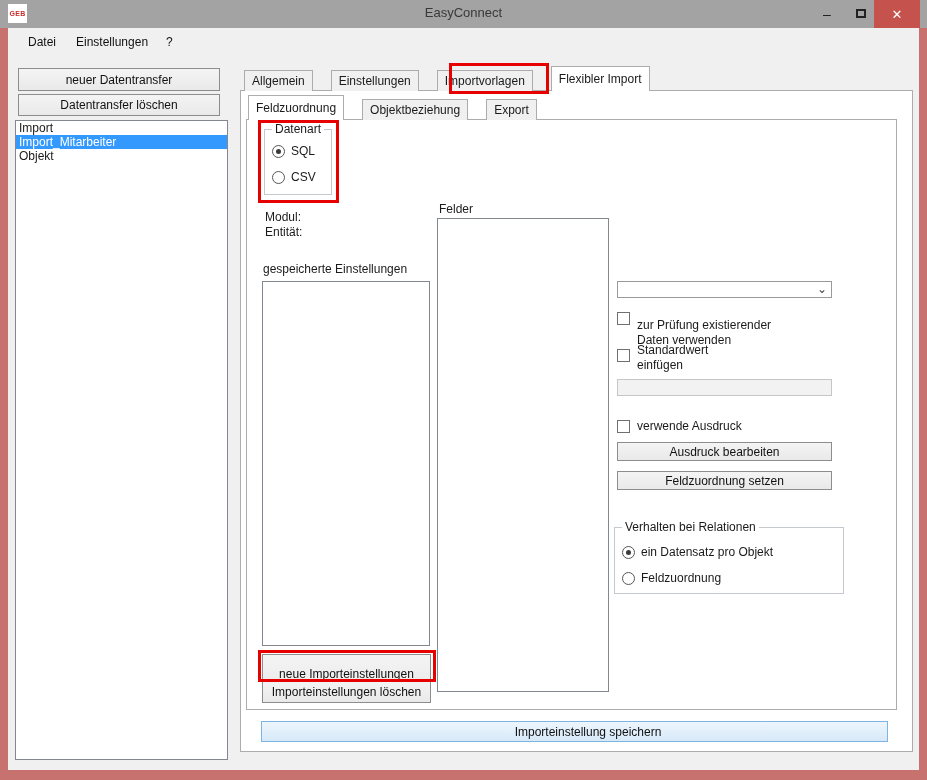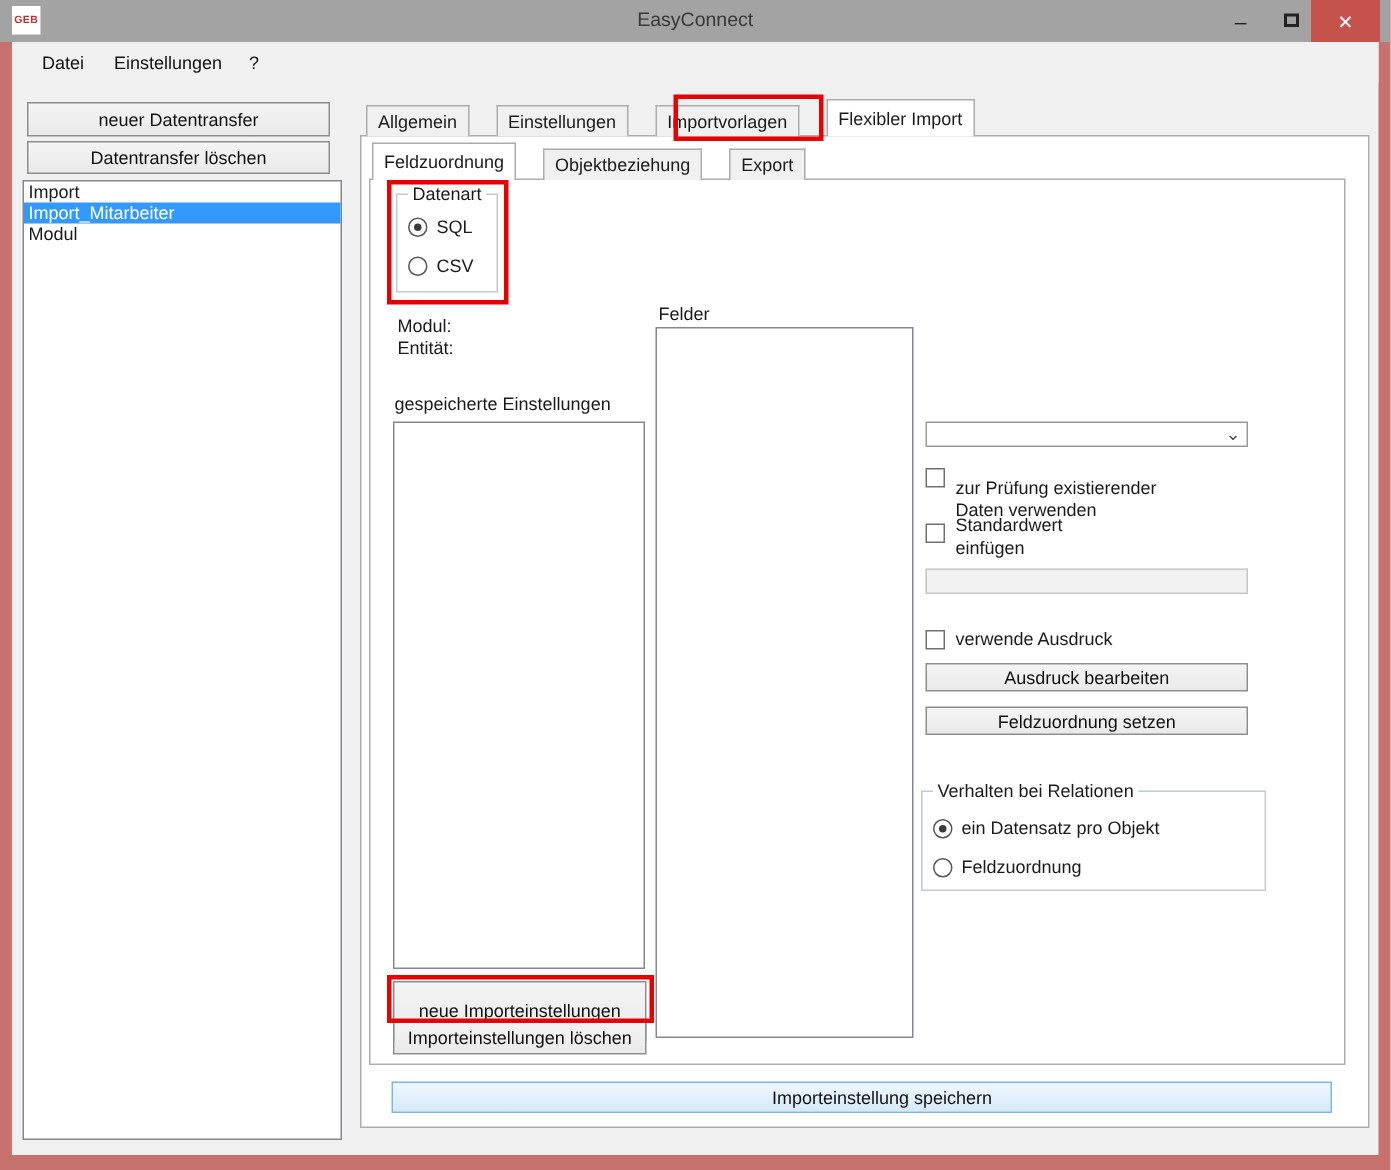--- a/index.html
+++ b/index.html
@@ -90,21 +90,21 @@
       <div class="menu-item">Einstellungen</div>
       <div class="menu-item q">?</div>
     </div>
 
     <div class="btn" style="left:10px; top:40px; width:202px; height:23px;">neuer Datentransfer</div>
     <div class="btn" style="left:10px; top:66px; width:202px; height:22px;">Datentransfer löschen</div>
 
     <div class="listbox" style="left:7px; top:92px; width:213px; height:640px;">
       <div class="list-item">Import</div>
       <div class="list-item selected">Import_Mitarbeiter</div>
-      <div class="list-item">Modul</div>
+      <div class="list-item">Objekt</div>
     </div>
 
     <div class="page" style="left:232px; top:62px; width:673px; height:662px;"></div>
 
     <div class="tabrow" style="left:236px; top:39px; height:24px;">
       <div class="tab">Allgemein</div>
       <div class="tab">Einstellungen</div>
       <div class="tab">Importvorlagen</div>
       <div class="tab active">Flexibler Import</div>
     </div>

